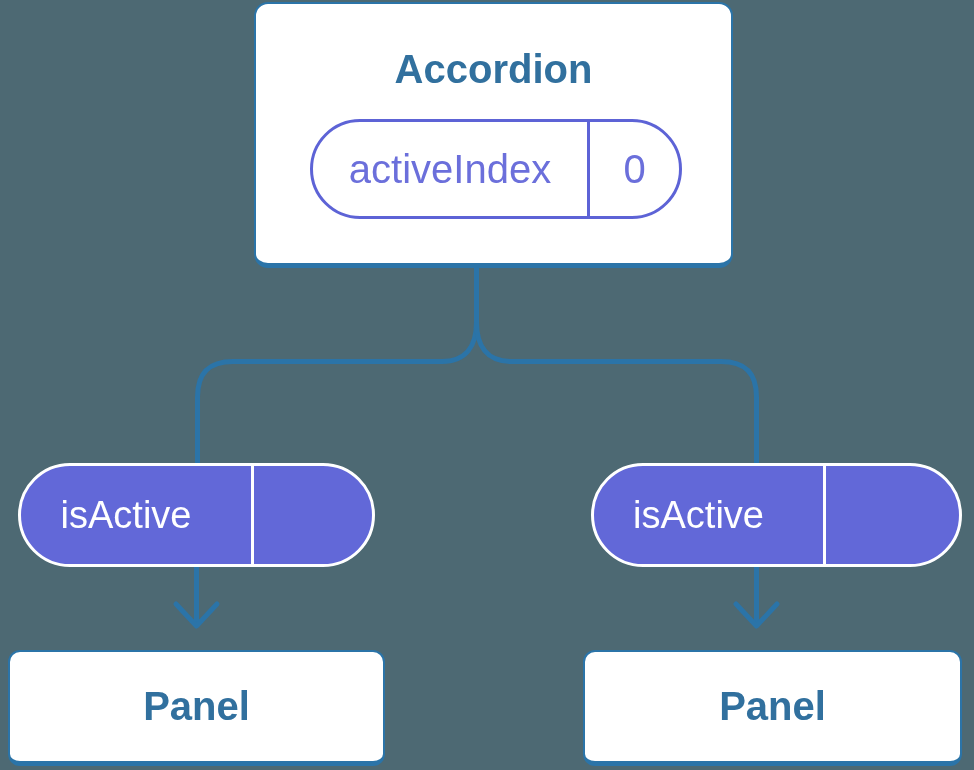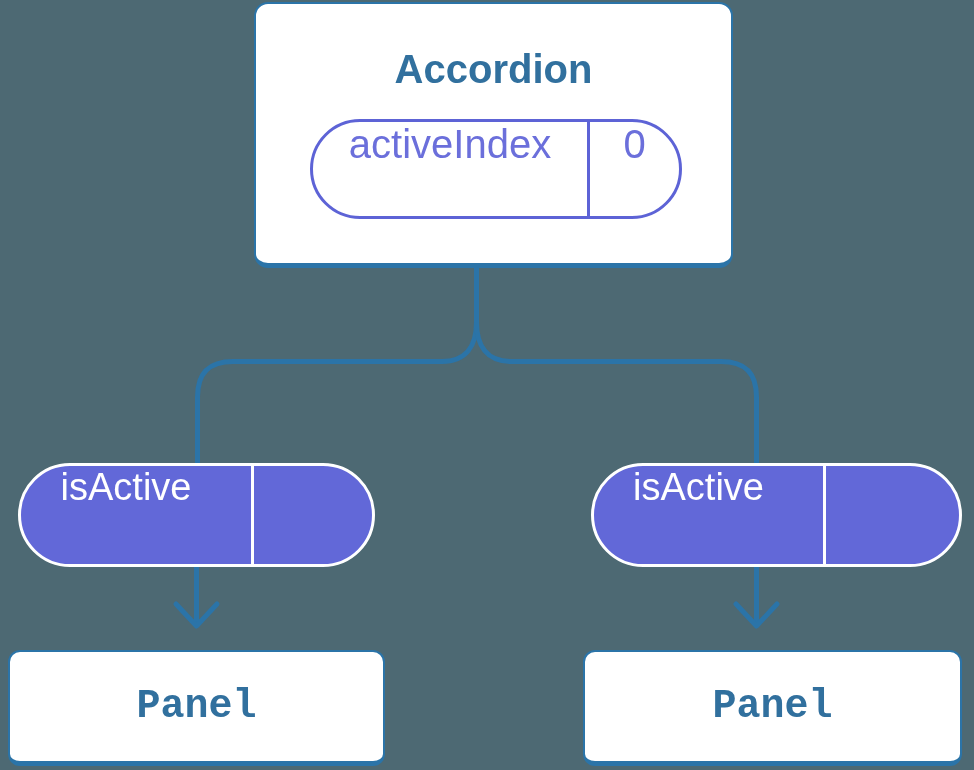--- a/index.html
+++ b/index.html
@@ -49,27 +49,26 @@
   }
   .panel-label-wrap {
     position: absolute;
     inset: 0;
     display: flex;
     align-items: center;
     justify-content: center;
     font-size: 40px;
     font-weight: 700;
     color: var(--c-heading, #31709e);
-    font-family: Liberation Mono, monospace;
   }
 
   .pill {
     position: absolute;
     display: flex;
-    align-items: flex-start;
+    align-items: center;
     box-sizing: border-box;
   }
   .pill-state {
     left: 310px; top: 119px;
     width: 372px; height: 100px;
     background: var(--c-boxBg, #ffffff);
     border: 3px solid var(--c-pillOutline, #5d63d6);
     border-radius: 50px;
     color: var(--c-propText, #6b6fdb);
     font-size: 40px;

